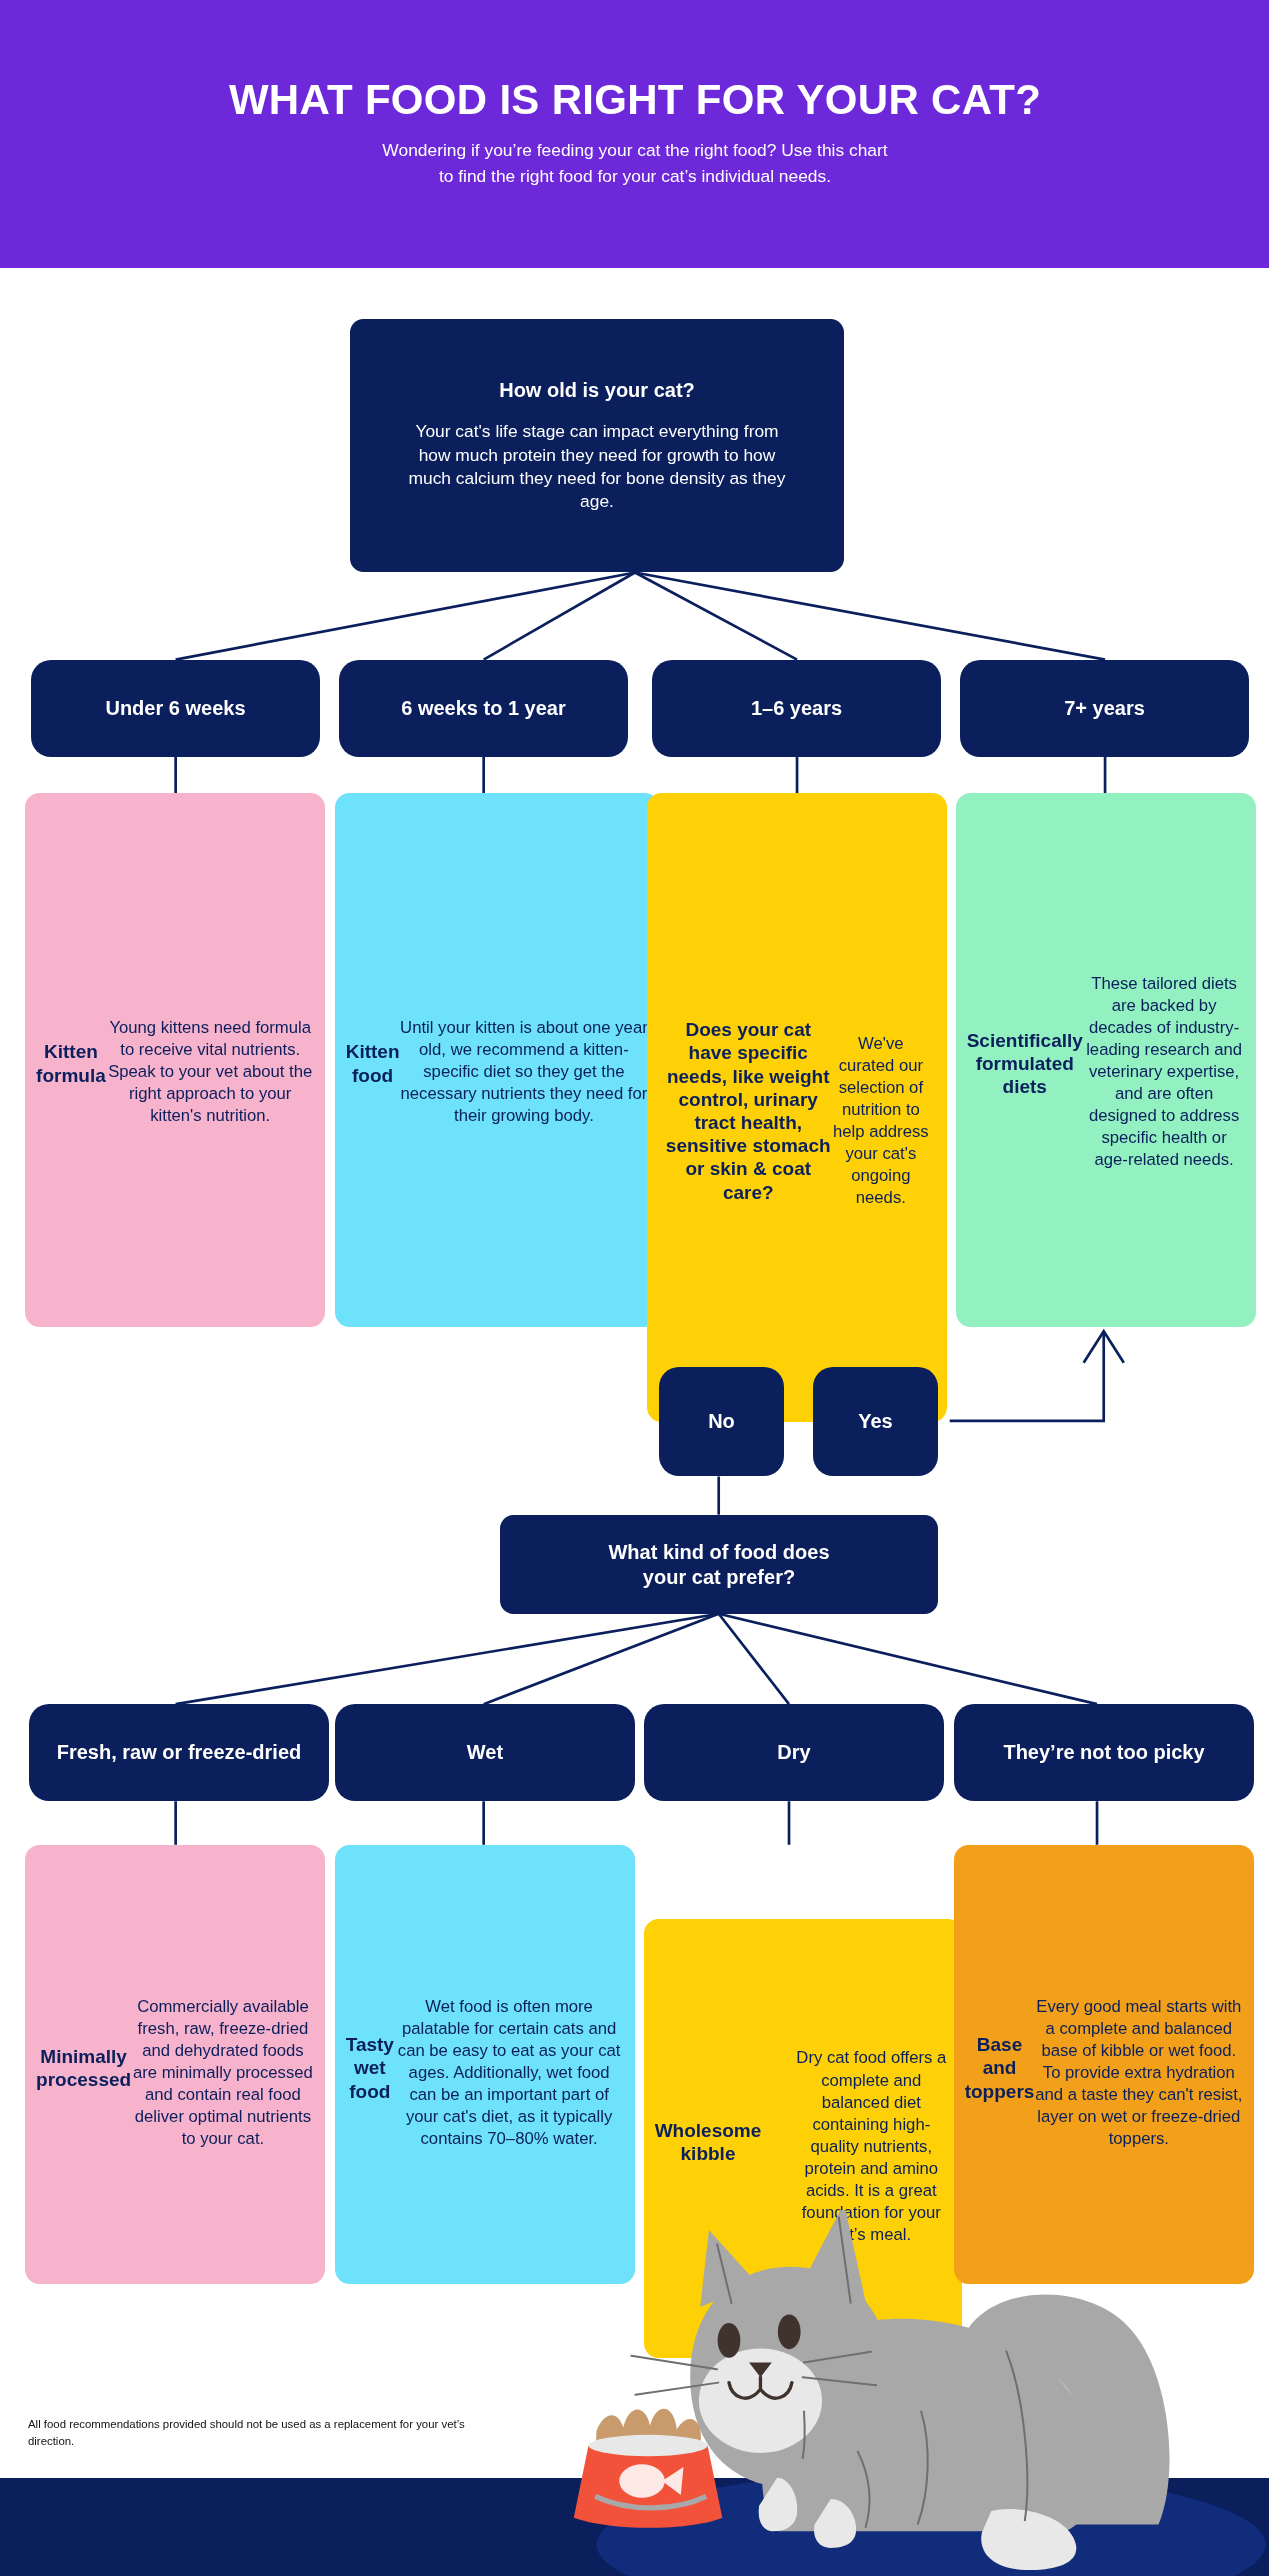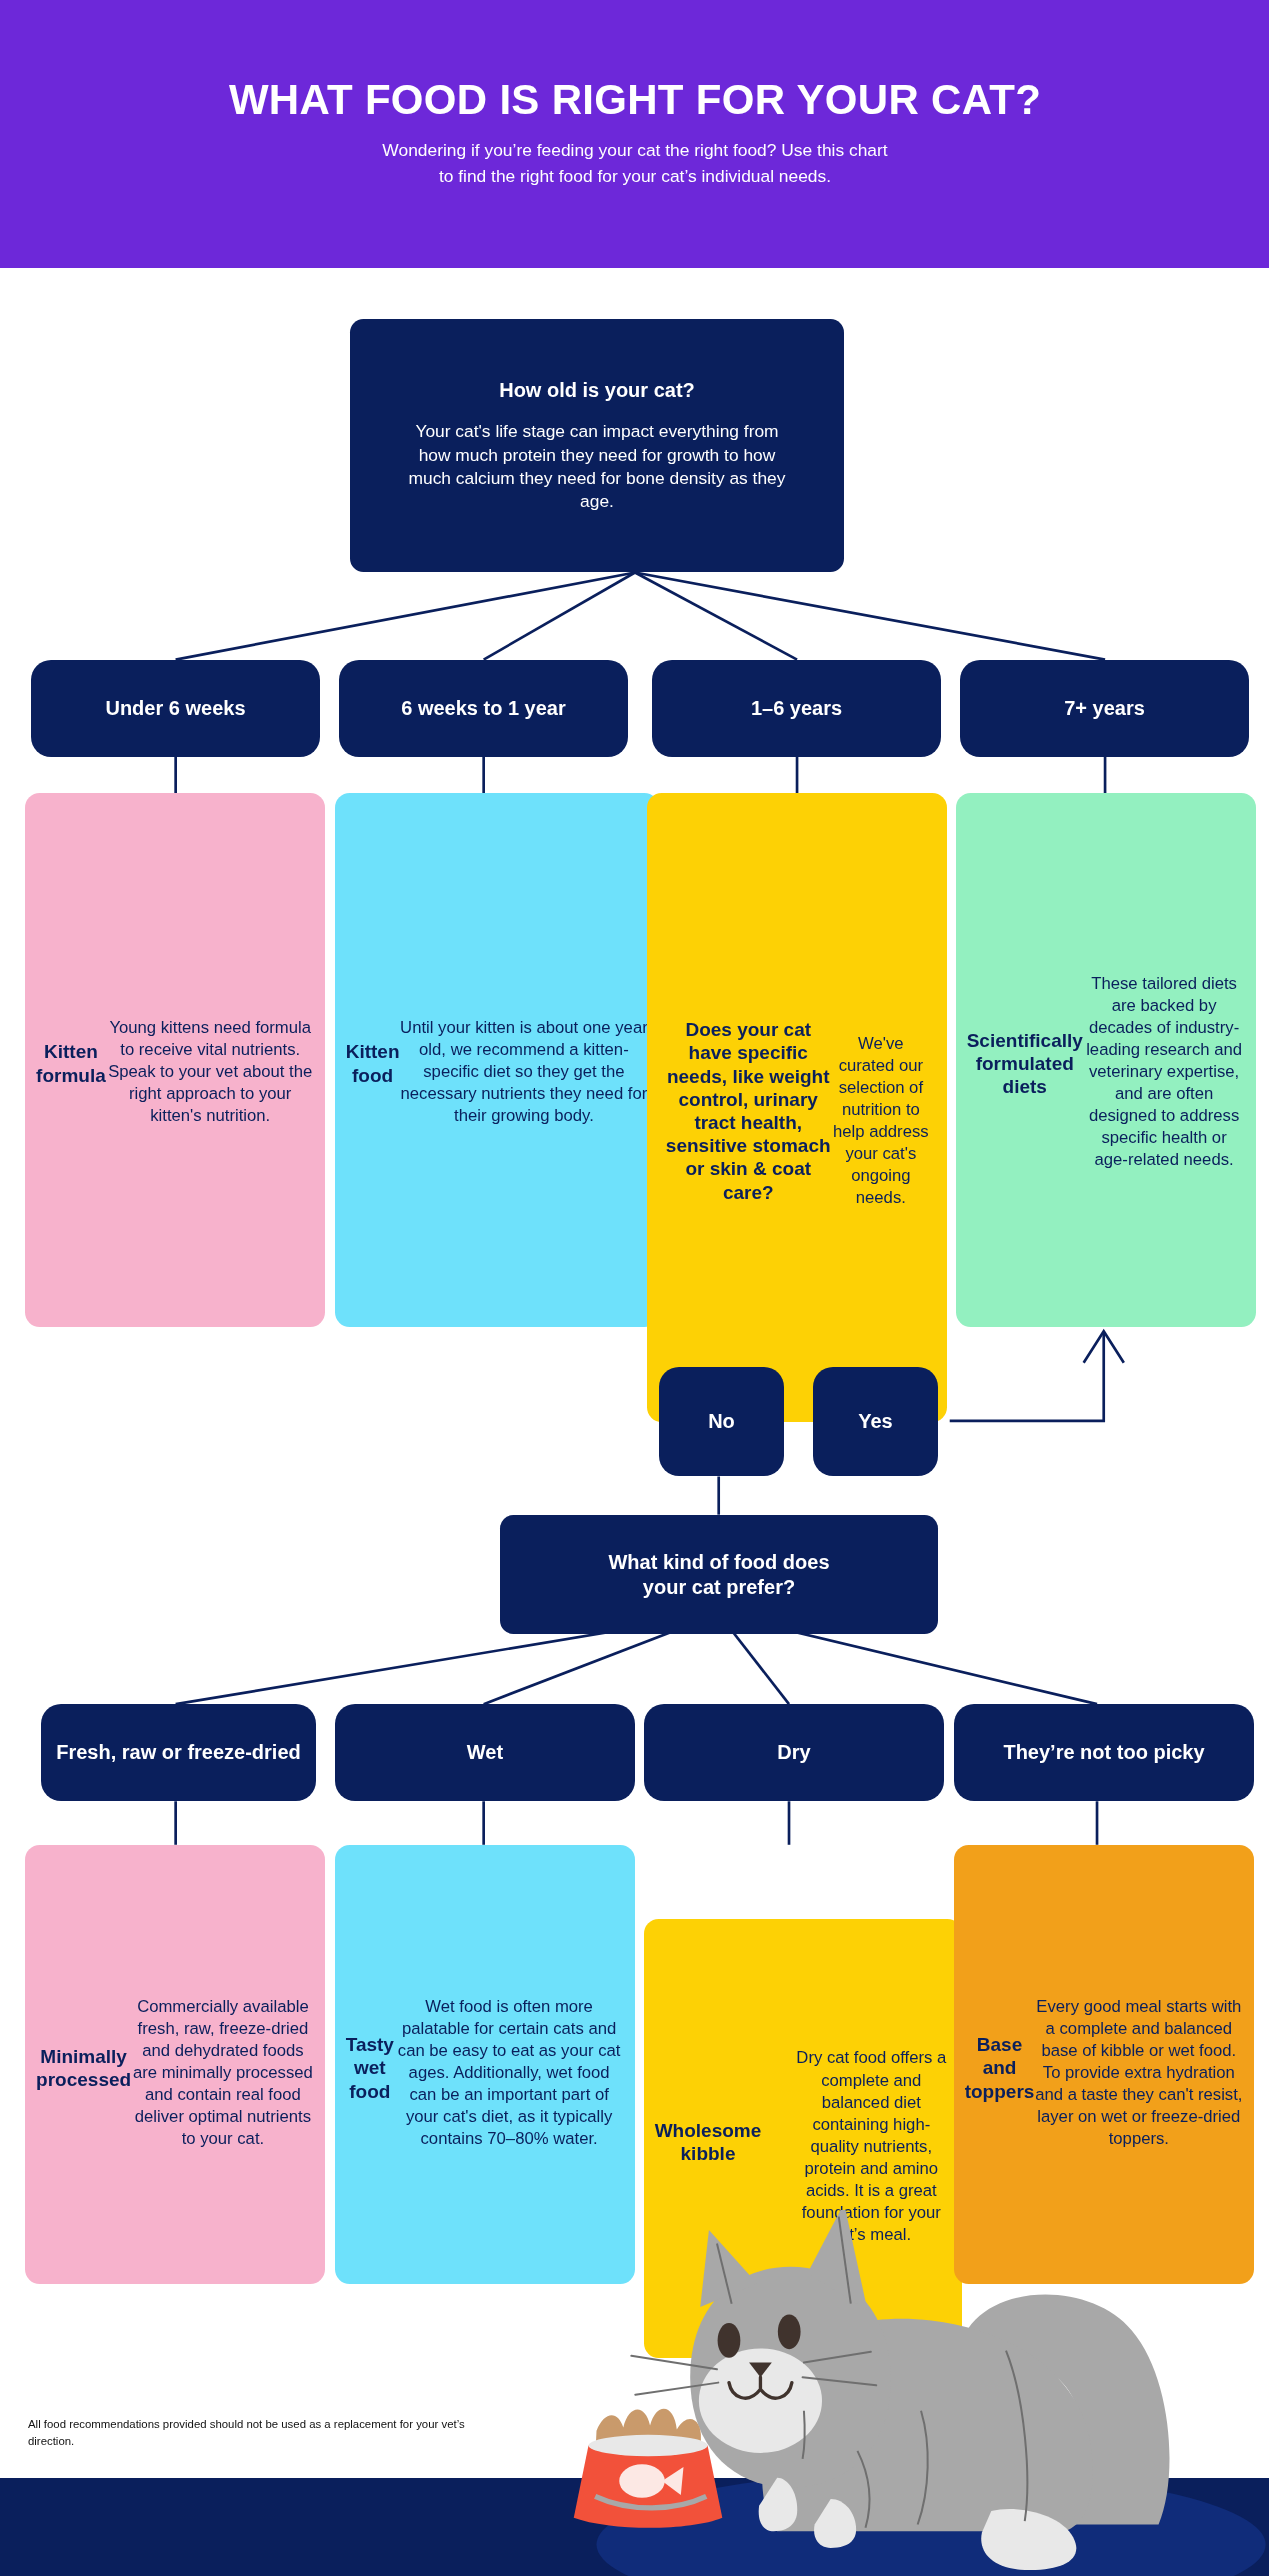--- a/index.html
+++ b/index.html
@@ -166,28 +166,28 @@
     <div class="c-body">These tailored diets are backed by decades of industry-leading research and veterinary expertise, and are often designed to address specific health or age-related needs.</div>
   </div>
 
   <div class="chip" style="left:659px;top:1367px;width:125px;height:109px;">
     <span>No</span>
   </div>
   <div class="chip" style="left:813px;top:1367px;width:125px;height:109px;">
     <span>Yes</span>
   </div>
 
-  <div class="navy-box" style="left:500px;top:1515px;width:438px;height:119px;">
+  <div class="navy-box" style="left:500px;top:1515px;width:438px;height:99px;">
     <div class="bx-title">
       <span>What kind of food does</span><br>
       <span>your cat prefer?</span>
     </div>
   </div>
 
-  <div class="chip" style="left:41px;top:1704px;width:275px;height:97px;">
+  <div class="chip" style="left:29px;top:1704px;width:300px;height:97px;">
     <span>Fresh, raw or freeze-dried</span>
   </div>
   <div class="chip" style="left:335px;top:1704px;width:300px;height:97px;">
     <span>Wet</span>
   </div>
   <div class="chip" style="left:644px;top:1704px;width:300px;height:97px;">
     <span>Dry</span>
   </div>
   <div class="chip" style="left:954px;top:1704px;width:300px;height:97px;">
     <span>They’re not too picky</span>

